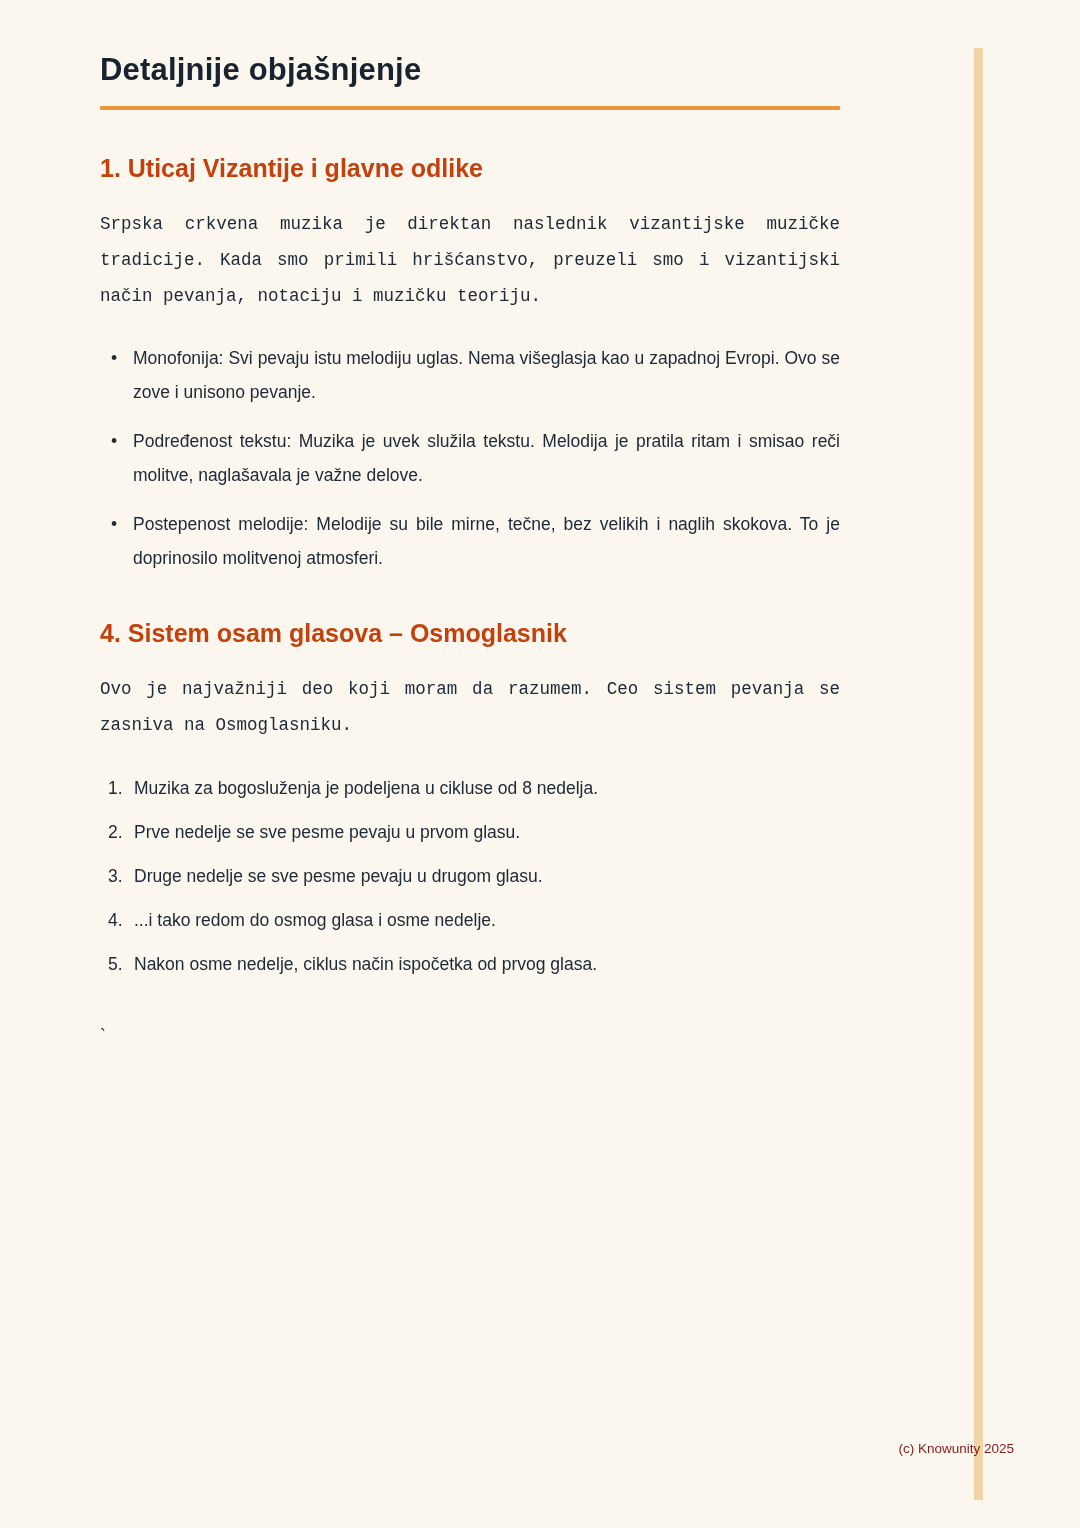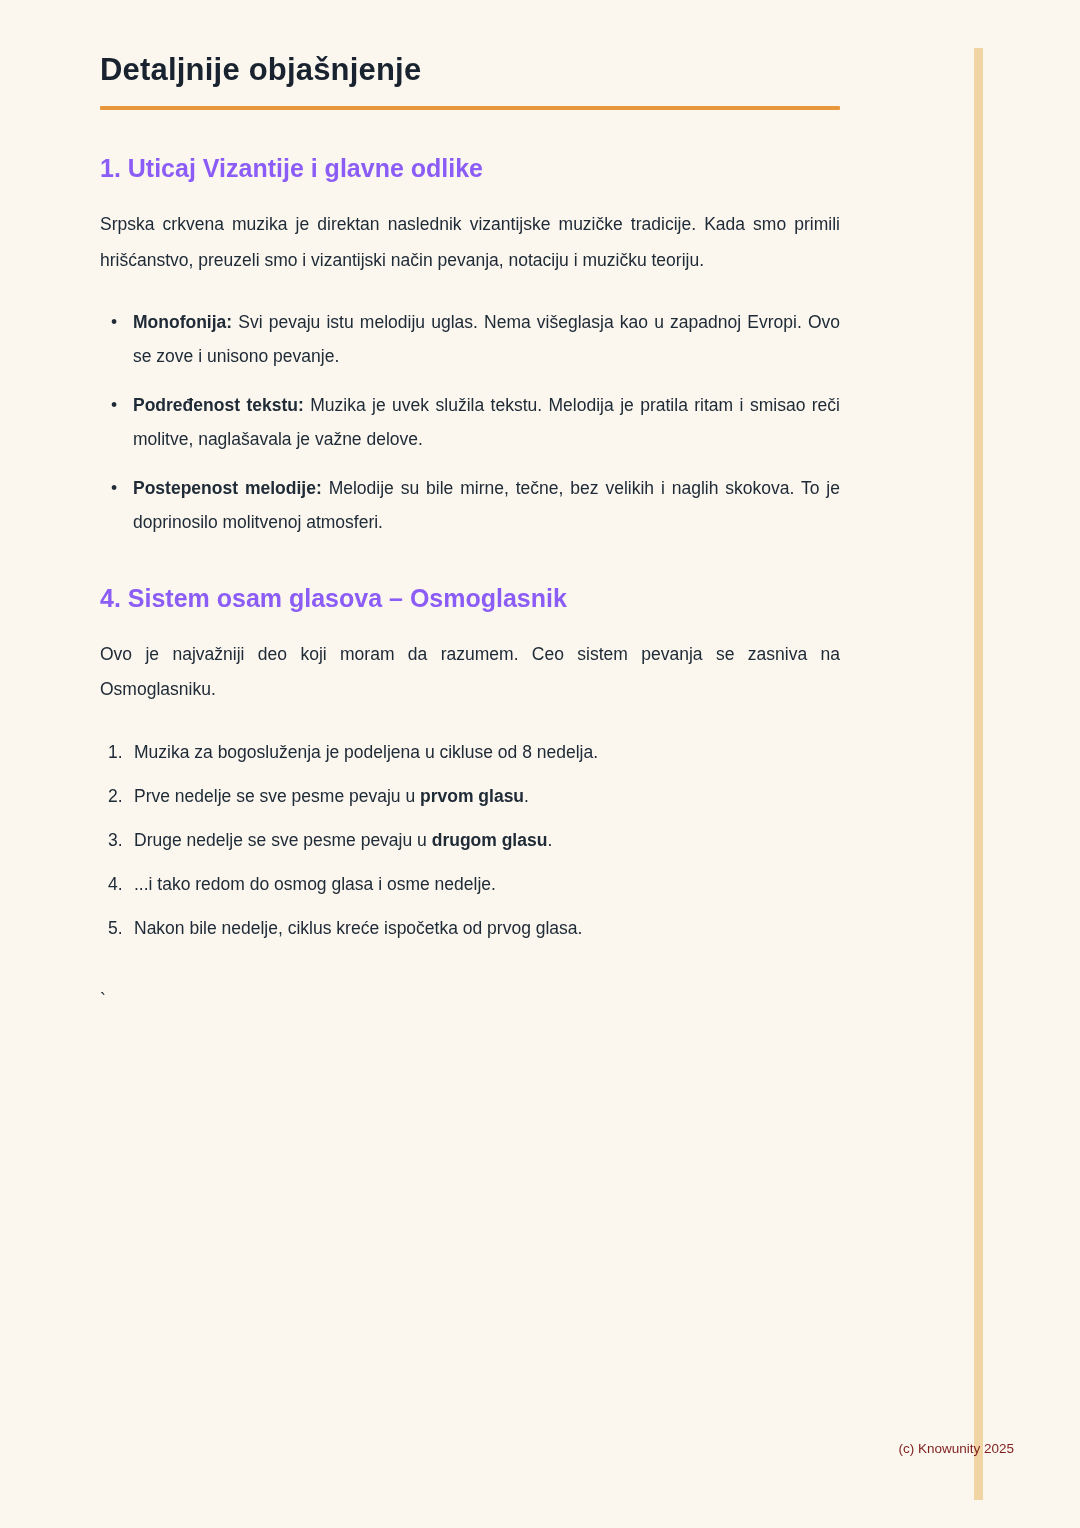--- a/index.html
+++ b/index.html
@@ -30,28 +30,29 @@
   }
   .title-rule {
     height: 4px;
     background: #E9973B;
     margin-top: 18px;
     border-radius: 1px;
   }
   h2.section-heading {
     font-size: 25px;
     font-weight: 800;
-    color: #8b5cf6;
+    color: #c2410c;
     margin: 44px 0 0 0;
   }
   p.body {
     font-size: 17.5px;
     line-height: 2.05;
     margin: 24px 0 0 0;
     text-align: justify;
+    font-family: Liberation Mono, monospace;
   }
   p.subhead {
     font-weight: 700;
     text-align: left;
     margin-top: 32px;
     font-size: 17.5px;
   }
   ul.bullets {
     list-style: none;
     margin: 26px 0 0 0;
@@ -65,21 +66,21 @@
     margin-bottom: 15px;
     text-align: justify;
   }
   ul.bullets li::before {
     content: "\2022";
     position: absolute;
     left: 11px;
     top: 0;
   }
   .b {
-    font-weight: 700;
+    font-weight: 400;
   }
   ol.numbers {
     list-style: none;
     counter-reset: item;
     margin: 30px 0 0 0;
     padding: 0;
   }
   ol.numbers li {
     counter-increment: item;
     position: relative;
@@ -138,21 +139,21 @@
 
   <h2 class="section-heading">4. Sistem osam glasova – Osmoglasnik</h2>
 
   <p class="body">Ovo je najvažniji deo koji moram da razumem. Ceo sistem pevanja se zasniva na Osmoglasniku.</p>
 
   <ol class="numbers">
     <li><span>Muzika za bogosluženja je podeljena u cikluse od 8 nedelja.</span><span class="b"></span><span></span></li>
     <li><span>Prve nedelje se sve pesme pevaju u </span><span class="b">prvom glasu</span><span>.</span></li>
     <li><span>Druge nedelje se sve pesme pevaju u </span><span class="b">drugom glasu</span><span>.</span></li>
     <li><span>...i tako redom do osmog glasa i osme nedelje.</span><span class="b"></span><span></span></li>
-    <li><span>Nakon bile nedelje, ciklus kreće ispočetka od prvog glasa.</span><span class="b"></span><span></span></li>
+    <li><span>Nakon osme nedelje, ciklus način ispočetka od prvog glasa.</span><span class="b"></span><span></span></li>
   </ol>
 
 
   <p class="stray">`</p>
 
 </div>
 
 <div class="footer">(c) Knowunity 2025</div>
 
 </body></html>

